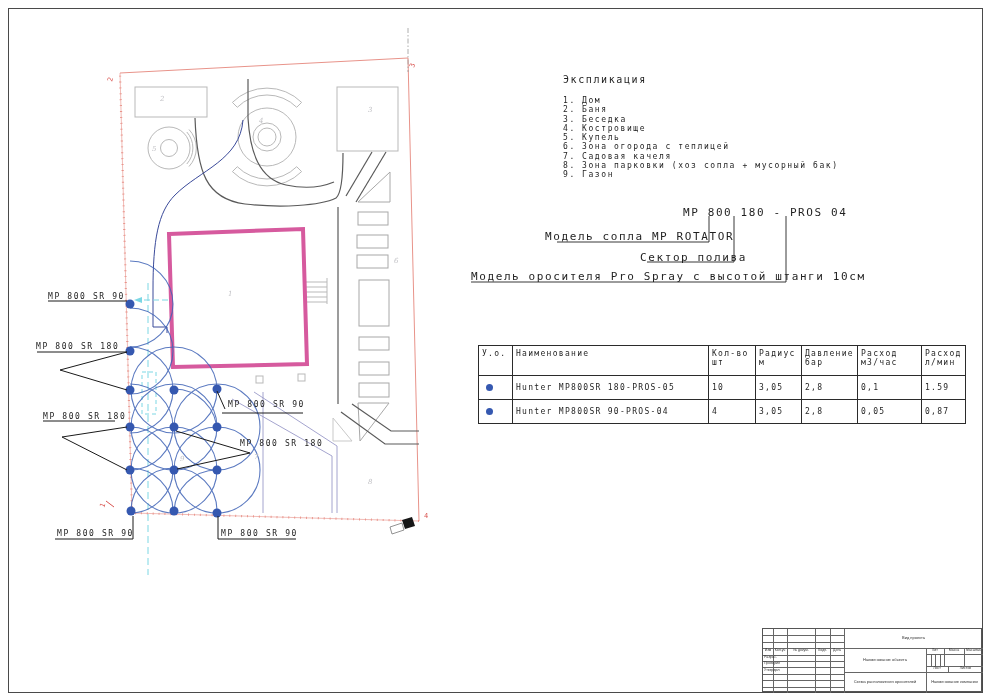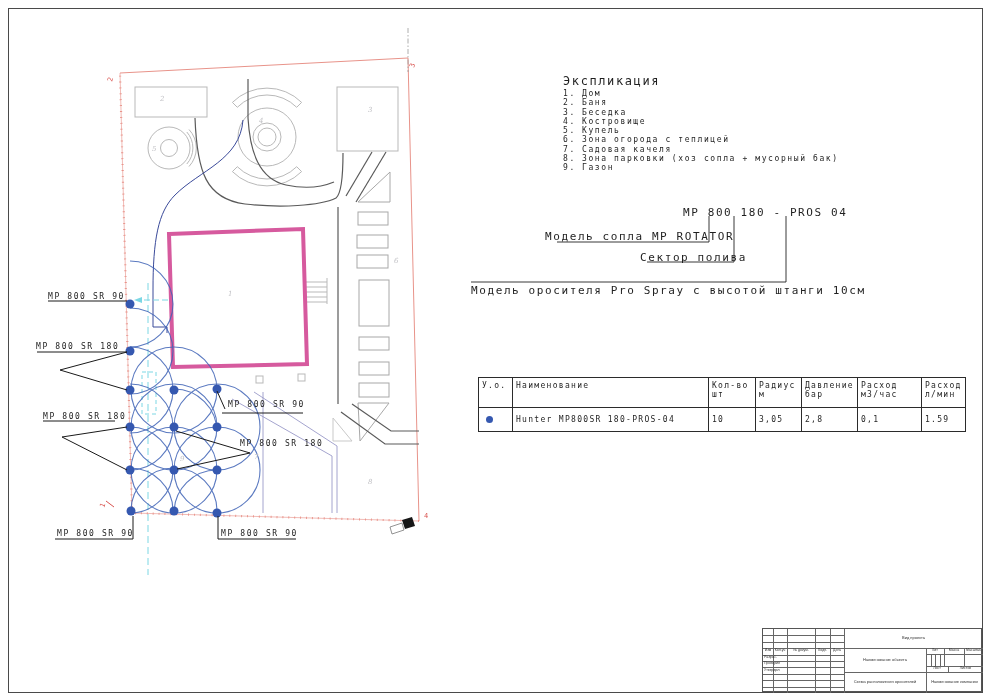--- a/index.html
+++ b/index.html
@@ -5,27 +5,27 @@
   html,body{margin:0;padding:0;background:#fff}
   .sheet{position:relative;width:990px;height:700px;background:#fff;overflow:hidden;
          font-family:"DejaVu Sans Mono",monospace;color:#1f1f1f}
   .frame{position:absolute;left:8px;top:8px;width:973px;height:683px;border:1px solid #4a4a4a}
   svg.plan{position:absolute;left:0;top:0}
   .svglbl{font-size:8px;letter-spacing:1.6px;fill:#1c1c1c;font-family:"DejaVu Sans Mono",monospace}
   .zonelbl{font-size:7px;font-style:italic;fill:#c2c2c6;font-family:"DejaVu Serif",serif}
   .cornlbl{font-size:7px;fill:#d9534f;font-family:"DejaVu Sans Mono",monospace}
   
   .legend{position:absolute;left:563px;top:74px}
-  .legend-title{font-size:12px;letter-spacing:1.6px;margin-bottom:1px}
+  .legend-title{font-size:10px;letter-spacing:1.6px;margin-bottom:11px}
   .legend-item{display:flex;height:9.3px;line-height:9.3px;font-size:8px;letter-spacing:1.6px;white-space:pre}
   .legend-item .ln{width:19px;flex:none}
   
   .callout-txt{position:absolute;font-size:11px;letter-spacing:1.6px;white-space:pre}
   
-  table.spec{position:absolute;left:478px;top:377px;border-collapse:collapse;table-layout:fixed}
+  table.spec{position:absolute;left:478px;top:345px;border-collapse:collapse;table-layout:fixed}
   .spec td,.spec th{border:1px solid #2b2b2b;font-size:8px;letter-spacing:1.3px;font-weight:normal;
     text-align:left;vertical-align:middle;padding:1px 3px;white-space:nowrap;overflow:hidden;color:#1f1f1f}
   .spec thead td{vertical-align:top;padding-top:3px;height:25px}
   .spec tbody td{height:21px}
   .hdr2{display:block}
   .dot{display:inline-block;width:7px;height:7px;border-radius:50%;background:#3558b0;margin-left:4px;vertical-align:middle}
   
   .tb{position:absolute;left:762px;top:628px;width:220px;height:64px;border:1px solid #555;
       box-sizing:border-box;font-size:4px;color:#333;letter-spacing:0;font-family:"Liberation Sans",sans-serif}
   .tb .vl,.tb .hl{position:absolute;background:#666}
@@ -216,21 +216,21 @@
     <div class="legend-item"><span class="ln">5.</span><span>Купель</span></div>
     <div class="legend-item"><span class="ln">6.</span><span>Зона огорода с теплицей</span></div>
     <div class="legend-item"><span class="ln">7.</span><span>Садовая качеля</span></div>
     <div class="legend-item"><span class="ln">8.</span><span>Зона парковки (хоз сопла + мусорный бак)</span></div>
     <div class="legend-item"><span class="ln">9.</span><span>Газон</span></div>
   </div>
 
   <div class="callout-txt" style="left:683px;top:206px">MP 800 180 - PROS 04</div>
   <div class="callout-txt" style="left:545px;top:230px;width:162px;text-align:right">Модель сопла MP ROTATOR</div>
   <div class="callout-txt" style="left:640px;top:251px;width:93px;text-align:center">Сектор полива</div>
-  <div class="callout-txt" style="left:471px;top:284px">Модель оросителя Pro Spray с высотой штанги 10см</div>
+  <div class="callout-txt" style="left:471px;top:270px">Модель оросителя Pro Spray с высотой штанги 10см</div>
 
   <table class="spec">
     <colgroup>
       <col style="width:34px">
         <col style="width:196px">
         <col style="width:47px">
         <col style="width:46px">
       <col style="width:51px">
         <col style="width:64px">
         <col style="width:36px">
@@ -242,26 +242,35 @@
         <td><span>Кол-во</span><span class="hdr2">шт</span></td>
         <td><span>Радиус</span><span class="hdr2">м</span></td>
         <td><span>Давление</span><span class="hdr2">бар</span></td>
         <td><span>Расход</span><span class="hdr2">м3/час</span></td>
         <td><span>Расход</span><span class="hdr2">л/мин</span></td>
       </tr>
     </thead>
     <tbody>
       <tr>
         <td><span class="dot"></span></td>
-        <td>Hunter MP800SR 180-PROS-04</td>
+        <td>Hunter MP800SR 180-PROS-05</td>
         <td>10</td>
         <td>3,05</td>
         <td>2,8</td>
         <td>0,1</td>
         <td>1.59</td>
+      </tr>
+      <tr>
+        <td><span class="dot"></span></td>
+        <td>Hunter MP800SR 90-PROS-04</td>
+        <td>4</td>
+        <td>3,05</td>
+        <td>2,8</td>
+        <td>0,05</td>
+        <td>0,87</td>
       </tr>
     </tbody>
   </table>
 
   <div class="tb">
 
     <div class="vl" style="left:10px;top:0;height:64px"></div>
     <div class="vl" style="left:24px;top:0;height:64px"></div>
     <div class="vl" style="left:52px;top:0;height:64px"></div>
     <div class="vl" style="left:67px;top:0;height:64px"></div>

